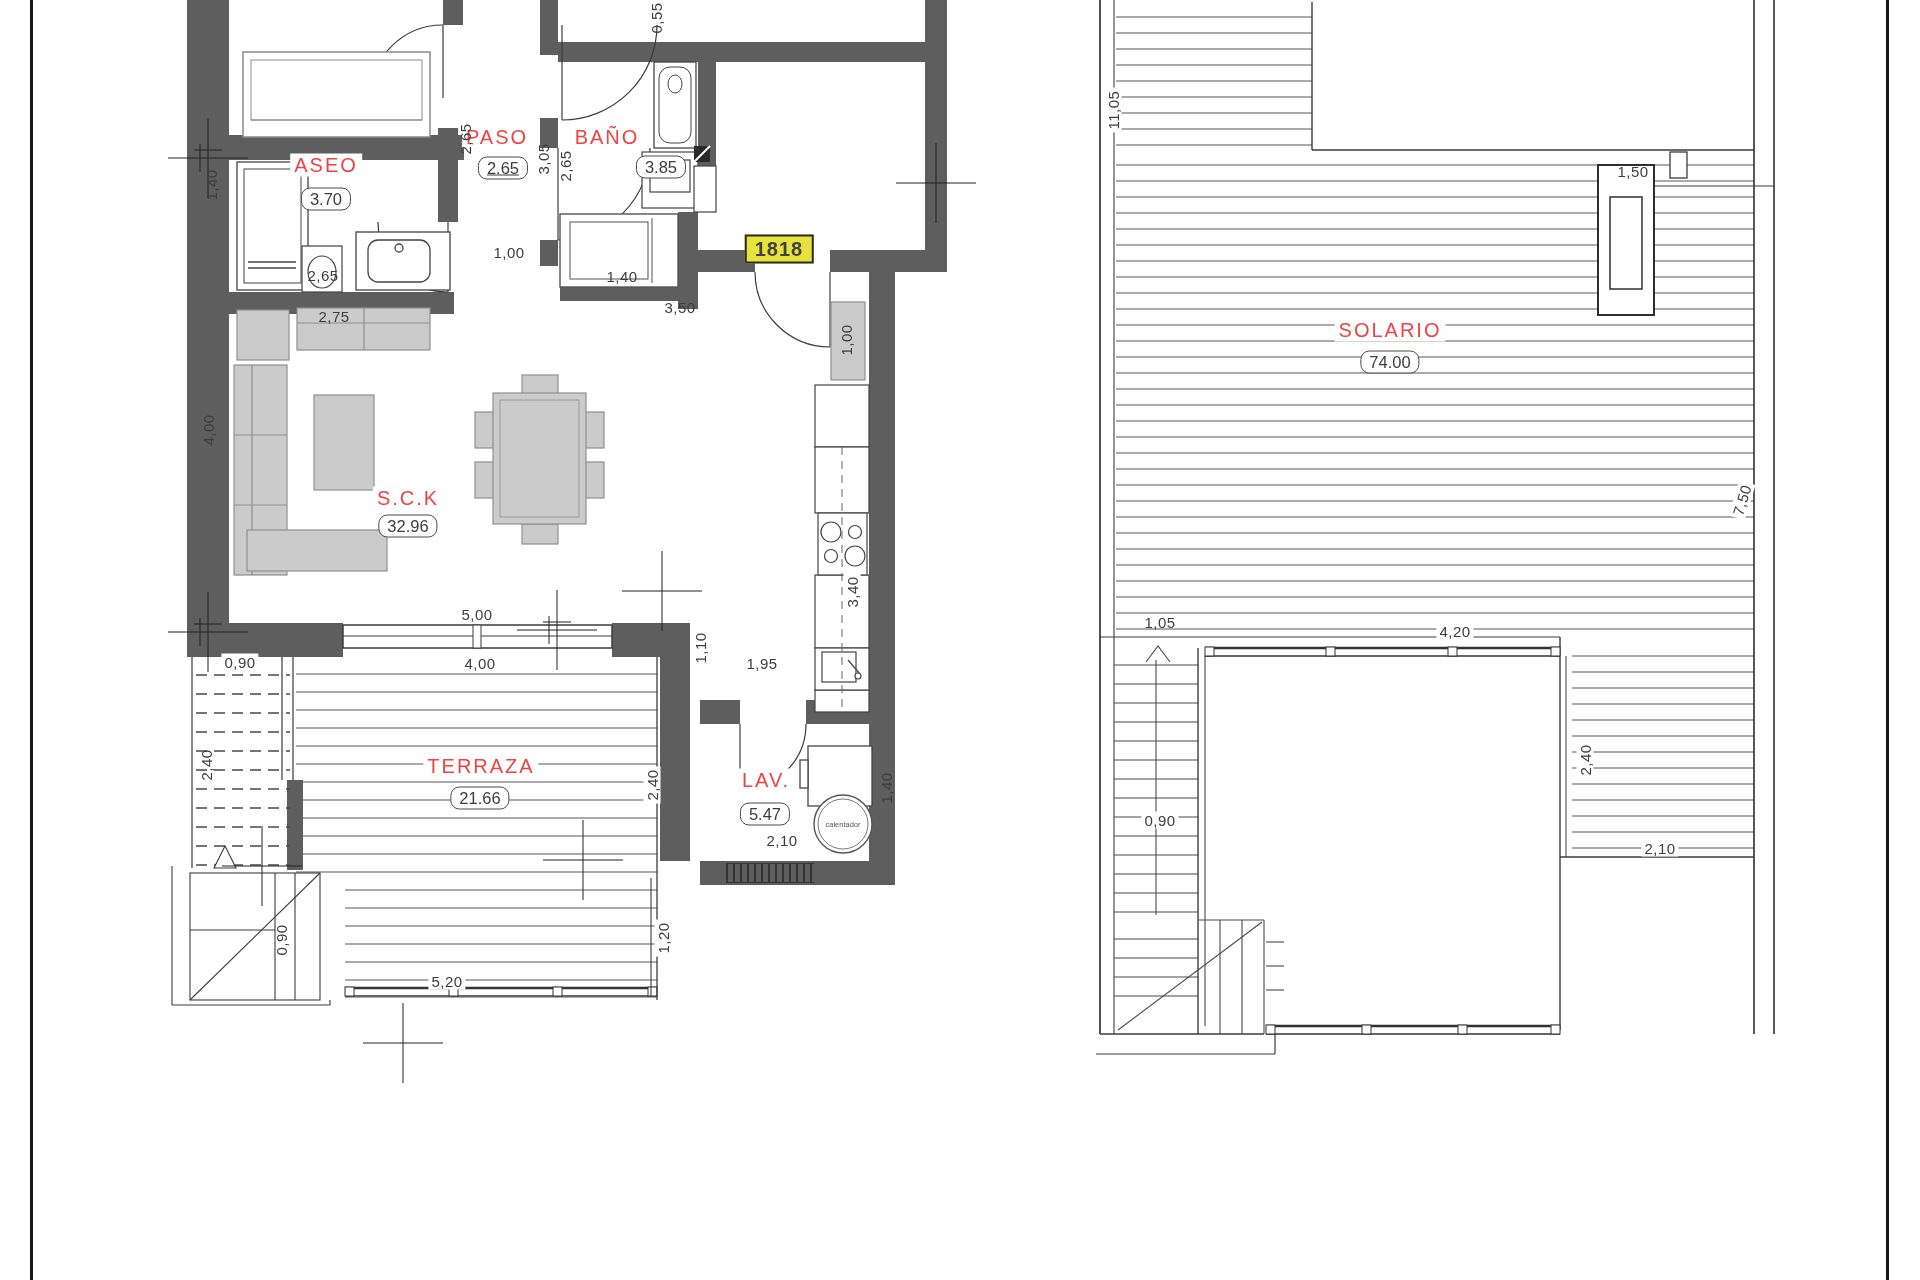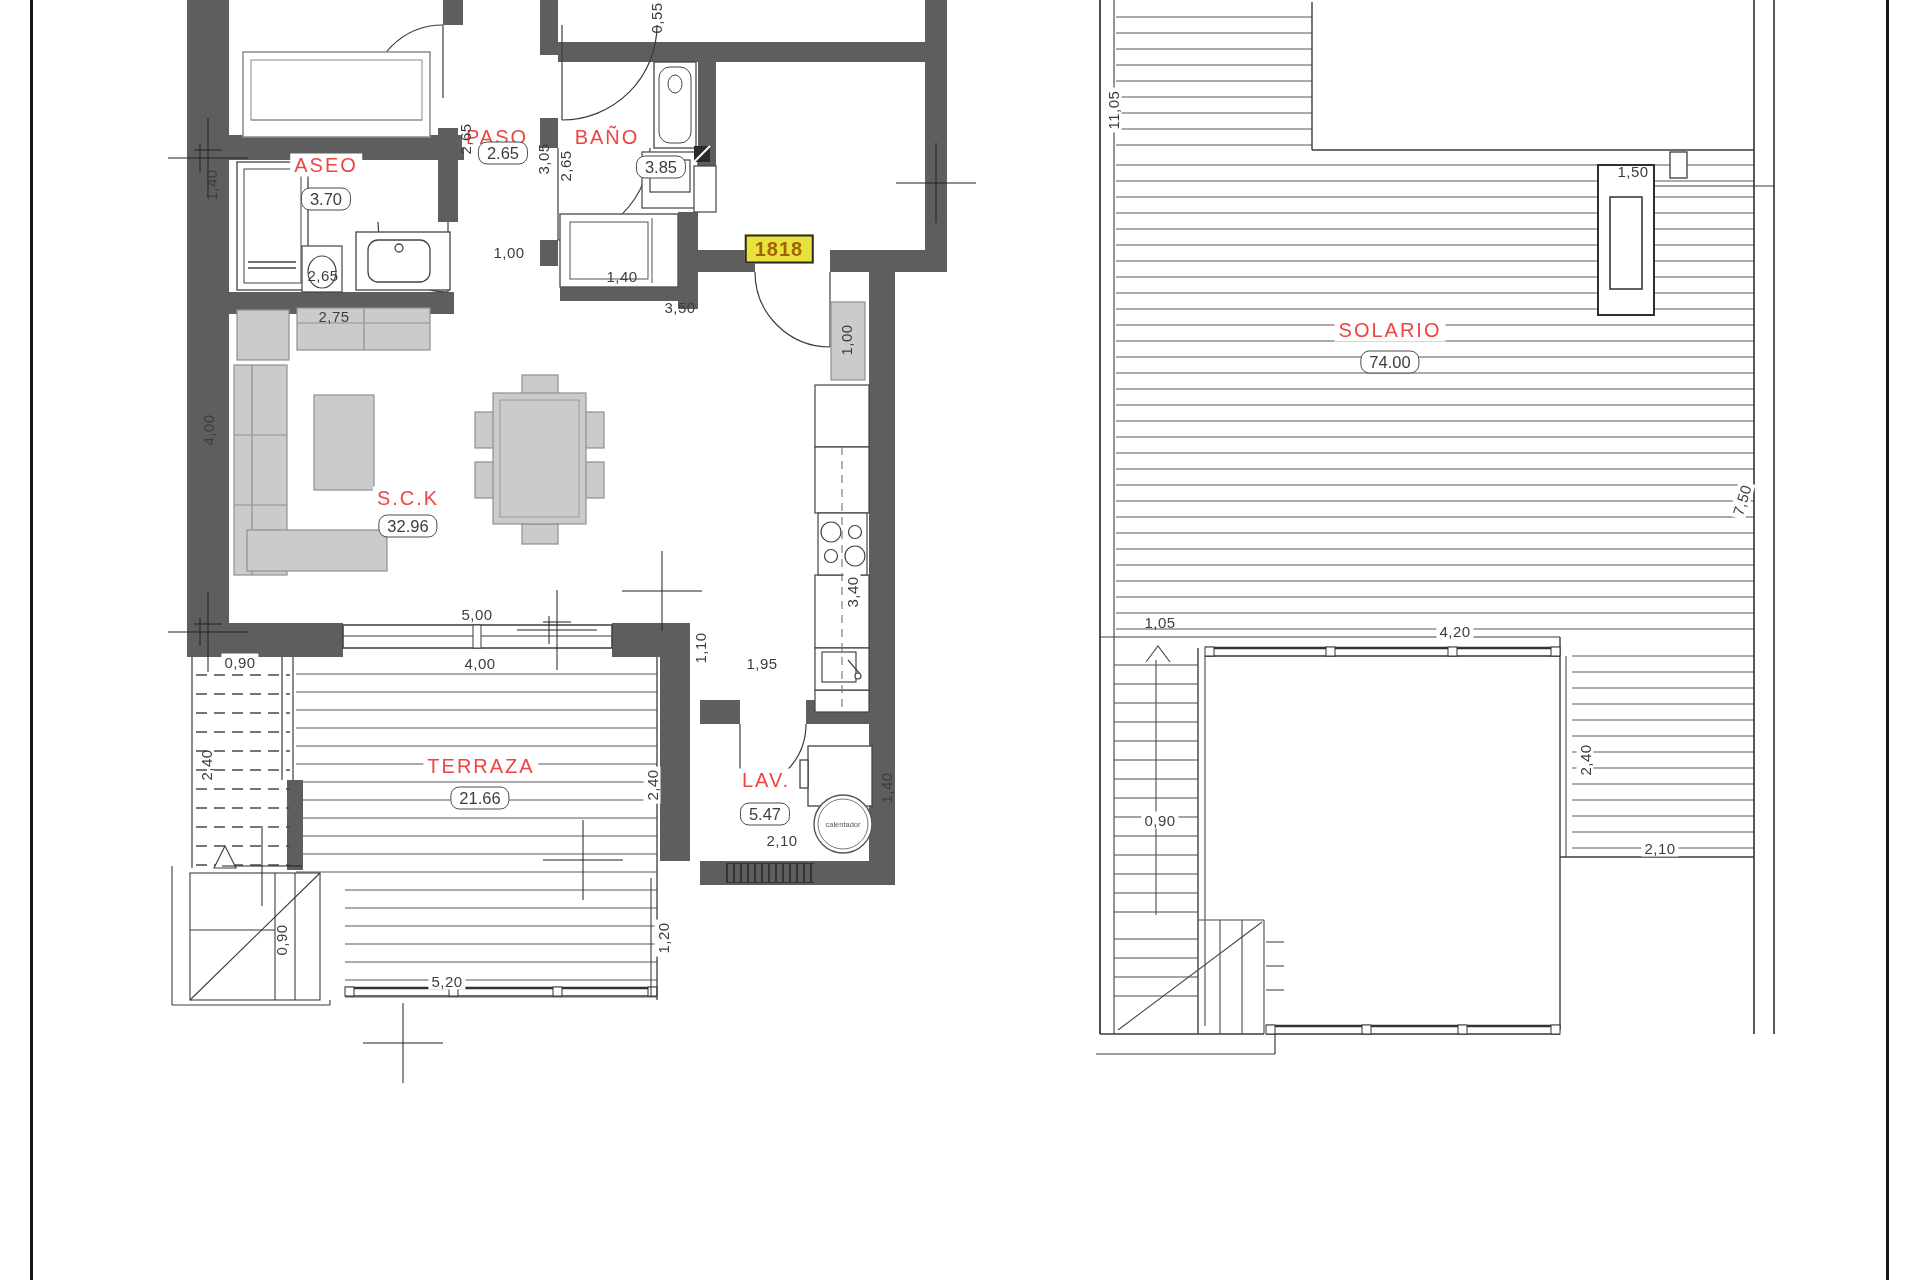--- a/index.html
+++ b/index.html
@@ -16,21 +16,21 @@
     background:repeating-linear-gradient(to right,#333 0 1.8px,transparent 1.8px 7px);}
   
   .dim{position:absolute;font-size:15px;letter-spacing:.5px;color:#3d3d3d;white-space:nowrap;
        transform:translate(-50%,-50%);}
   .dim.bg{background:#fff;padding:0 3px;}
   .room{position:absolute;transform:translate(-50%,-50%);font-size:20px;letter-spacing:2px;
         color:#ef4444;background:#fff;padding:0 4px;white-space:nowrap;}
   .areabox{position:absolute;transform:translate(-50%,-50%);font-size:16.5px;color:#3d3d3d;
         background:#fff;border:1.6px solid #4a4a4a;border-radius:9px;padding:1px 8px;white-space:nowrap;}
   #unit-badge{position:absolute;transform:translate(-50%,-50%);font-size:20px;font-weight:bold;
-        letter-spacing:1px;color:#a16207;border:2px solid #2a2a2a;padding:1px 8px;white-space:nowrap;}
+        letter-spacing:1px;color:#404040;border:2px solid #2a2a2a;padding:1px 8px;white-space:nowrap;}
 </style>
 </head>
 <body>
 
 <div id="canvas">
 
   <div class="sheet-edge" style="left:30px"></div>
   <div class="sheet-edge" style="left:1886px"></div>
 
   <div>
@@ -346,21 +346,21 @@
   </svg>
 
   <div class="grille"></div>
 
   <div id="unit-badge" style="left:779px;top:249px;background:#e8e33c">1818</div>
 
   <div id="labels">
       <div class="room" style="left: 326px; top: 165px; transform: translate(-50%, -50%);">ASEO</div>
       <div class="areabox" style="left: 326px; top: 199px; transform: translate(-50%, -50%);">3.70</div>
       <div class="room" style="left: 497px; top: 137px; transform: translate(-50%, -50%);">PASO</div>
-      <div class="areabox" style="left: 503px; top: 153px; transform: translate(-50%, -50%);">2.65</div>
+      <div class="areabox" style="left: 503px; top: 168px; transform: translate(-50%, -50%); text-decoration: underline;">2.65</div>
       <div class="room" style="left: 607px; top: 137px; transform: translate(-50%, -50%);">BAÑO</div>
       <div class="areabox" style="left: 641px; top: 167px; transform: translate(-50%, -50%); margin-left: 20px;">3.85</div>
       <div class="room" style="left: 408px; top: 498px; transform: translate(-50%, -50%);">S.C.K</div>
       <div class="areabox" style="left: 408px; top: 526px; transform: translate(-50%, -50%);">32.96</div>
       <div class="room" style="left: 481px; top: 766px; transform: translate(-50%, -50%);">TERRAZA</div>
       <div class="areabox" style="left: 480px; top: 798px; transform: translate(-50%, -50%);">21.66</div>
       <div class="room" style="left: 766px; top: 780px; transform: translate(-50%, -50%);">LAV.</div>
       <div class="areabox" style="left: 765px; top: 814px; transform: translate(-50%, -50%);">5.47</div>
       <div class="room" style="left: 1390px; top: 330px; transform: translate(-50%, -50%);">SOLARIO</div>
       <div class="areabox" style="left: 1390px; top: 362px; transform: translate(-50%, -50%);">74.00</div>

